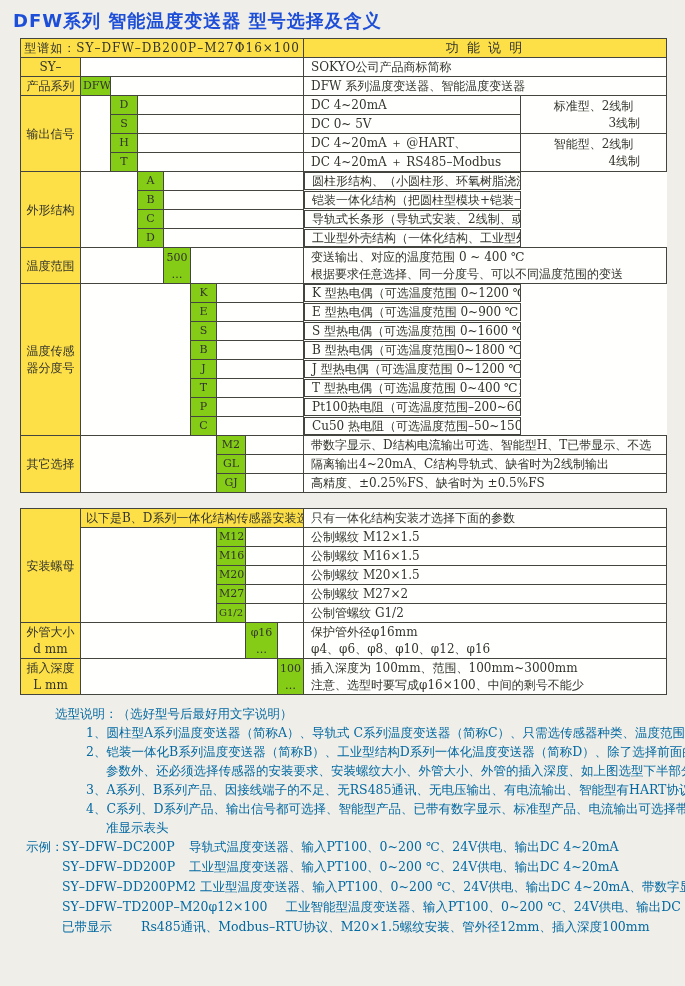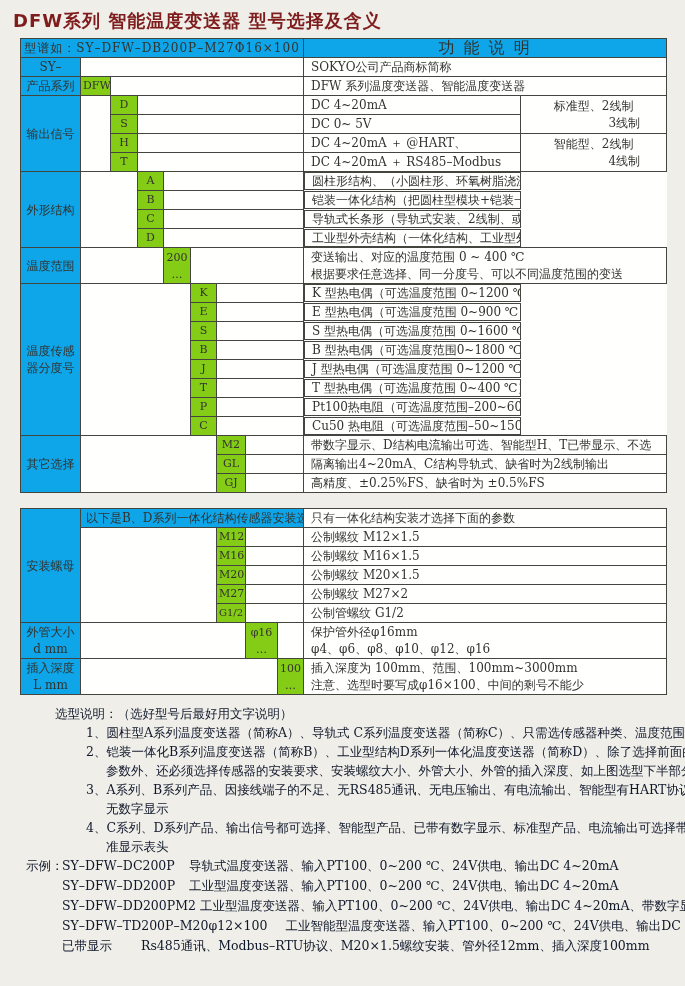--- a/index.html
+++ b/index.html
@@ -5,50 +5,50 @@
   html,body{margin:0;padding:0}
   body{
     width:685px;height:986px;position:relative;overflow:hidden;
     background:#efeee9;
     font-family:"DejaVu Serif","Liberation Serif",serif;
     color:#33332e;
   }
   #title{
     position:absolute;left:13px;top:9px;
     font-family:"DejaVu Sans","Liberation Sans",sans-serif;
-    font-weight:bold;font-size:18px;letter-spacing:1px;color:#7f1d1d;
+    font-weight:bold;font-size:18px;letter-spacing:1px;color:#1d4ed8;
   }
   table{
     border-collapse:collapse;table-layout:fixed;
     position:absolute;left:20px;width:646px;background:#fffffd;
   }
   #t1{top:38px}
   #t2{top:508px}
   td{
     border:1px solid #45453f;
     font-size:12px;line-height:16px;
     padding:0 2px;overflow:hidden;white-space:nowrap;
     vertical-align:middle;
   }
   tr{height:19px}
   tr.h2{height:36px}
-  .g{background:#0ea5e9;text-align:center}
+  .g{background:#fde047;text-align:center}
   .code{background:#84cc16;text-align:center;font-size:11px;letter-spacing:0}
   .desc{padding-left:7px}
-  .hdr{text-align:center;letter-spacing:2px;font-size:16px}
+  .hdr{text-align:center;letter-spacing:2px;font-size:13px}
   .model{text-align:center;letter-spacing:1px}
   .flex{display:flex;justify-content:space-between;align-items:center;padding-left:7px;padding-right:6px}
   .flex.pr{padding-right:36px}
   .split2 div{line-height:17px}
   .split2 .l1{text-align:center}
   .split2 .l2{text-align:right;padding-right:24px}
   .two div{line-height:17px}
   .notes{
     position:absolute;left:0;top:704px;width:685px;
-    font-size:12.5px;color:#0f172a;
+    font-size:12.5px;color:#0369a1;
   }
   .nline{height:19px;line-height:19px;padding-left:86px;white-space:nowrap}
   .nline.head{padding-left:55px}
   .nline.cont{padding-left:106px}
   .ex{height:20px;line-height:20px;padding-left:62px;white-space:nowrap;position:relative}
   .ex .exlabel{position:absolute;left:26px;top:0}
   .ex .mdl{display:inline-block;min-width:123px}
   .ex.free .mdl{min-width:0;margin-right:14px}
   .ex.last .mdl{min-width:75px}
   [data-interactable]{cursor:default}
@@ -152,21 +152,21 @@
       <td colspan="2" class="flex" data-interactable="false">
         <span>工业型外壳结构</span>
           <span>（一体化结构、工业型外壳、方便显示）</span>
       </td>
     </tr>
 
     <tr class="h2">
       <td class="g" data-interactable="false">温度范围</td>
       <td colspan="3" data-interactable="false"></td>
       <td class="code two" data-interactable="false">
-        <div>200</div>
+        <div>500</div>
           <div>…</div>
       </td>
       <td colspan="4" data-interactable="false"></td>
       <td colspan="2" class="desc two" data-interactable="false">
         <div>变送输出、对应的温度范围 0 ~ 400 ℃</div>
           <div>根据要求任意选择、同一分度号、可以不同温度范围的变送</div>
       </td>
     </tr>
 
     <tr>
@@ -339,21 +339,20 @@
   </tbody>
 </table>
 
 <div class="notes" data-interactable="false">
   <div class="nline head" data-interactable="false">选型说明：（选好型号后最好用文字说明）</div>
 
   <div class="nline" data-interactable="false"><span>1、</span><span>圆柱型A系列温度变送器（简称A）、导轨式 C系列温度变送器（简称C）、只需选传感器种类、温度范围、</span></div>
   <div class="nline" data-interactable="false"><span>2、</span><span>铠装一体化B系列温度变送器（简称B）、工业型结构D系列一体化温度变送器（简称D）、除了选择前面的</span></div>
   <div class="nline cont" data-interactable="false">参数外、还必须选择传感器的安装要求、安装螺纹大小、外管大小、外管的插入深度、如上图选型下半部分、</div>
   <div class="nline" data-interactable="false"><span>3、</span><span>A系列、B系列产品、因接线端子的不足、无RS485通讯、无电压输出、有电流输出、智能型有HART协议、</span></div>
-  <div class="nline cont" data-interactable="false">无数字显示</div>
   <div class="nline" data-interactable="false"><span>4、</span><span>C系列、D系列产品、输出信号都可选择、智能型产品、已带有数字显示、标准型产品、电流输出可选择带标</span></div>
   <div class="nline cont" data-interactable="false">准显示表头</div>
 
   <div class="ex" data-interactable="false">
     <span class="exlabel">示例：</span>
     <span class="mdl">SY–DFW–DC200P</span>
     <span>导轨式温度变送器、输入PT100、0~200 ℃、24V供电、输出DC 4~20mA</span>
   </div>
   <div class="ex" data-interactable="false">
     <span class="mdl">SY–DFW–DD200P</span>

